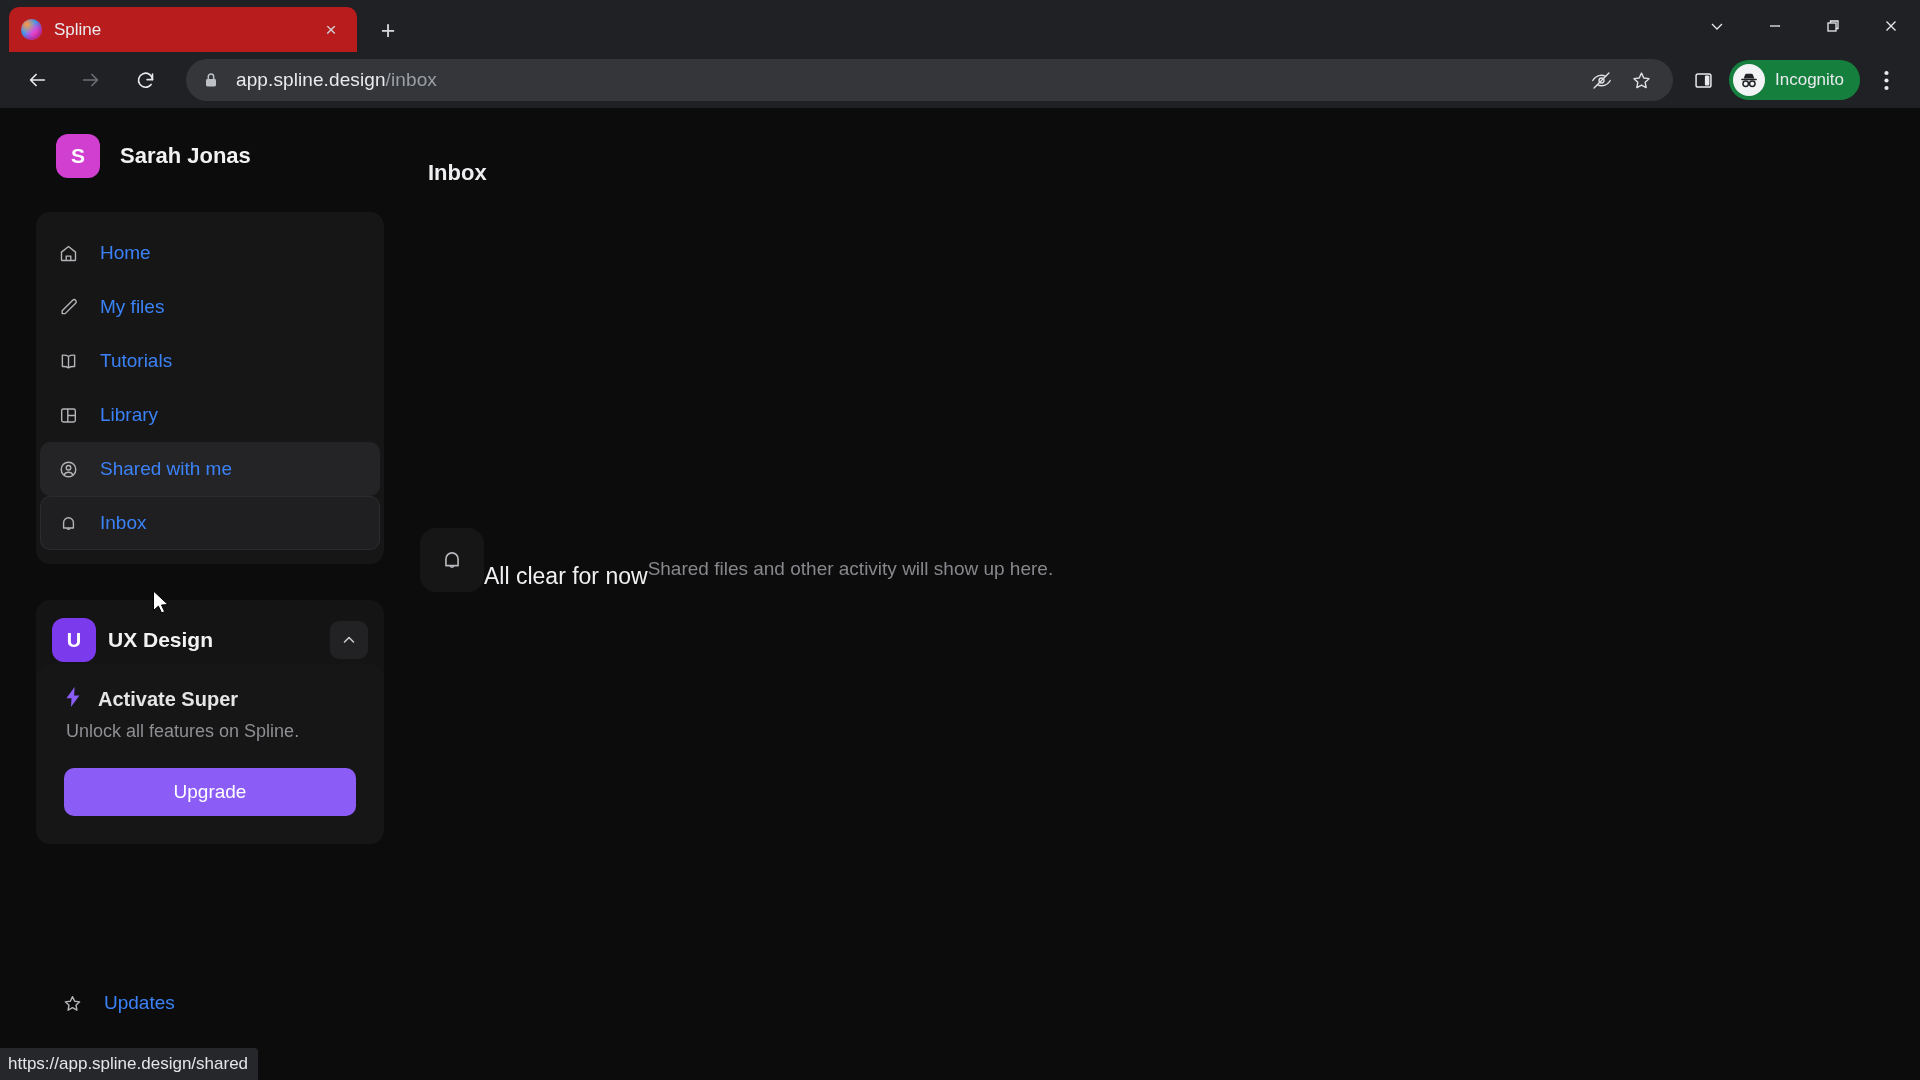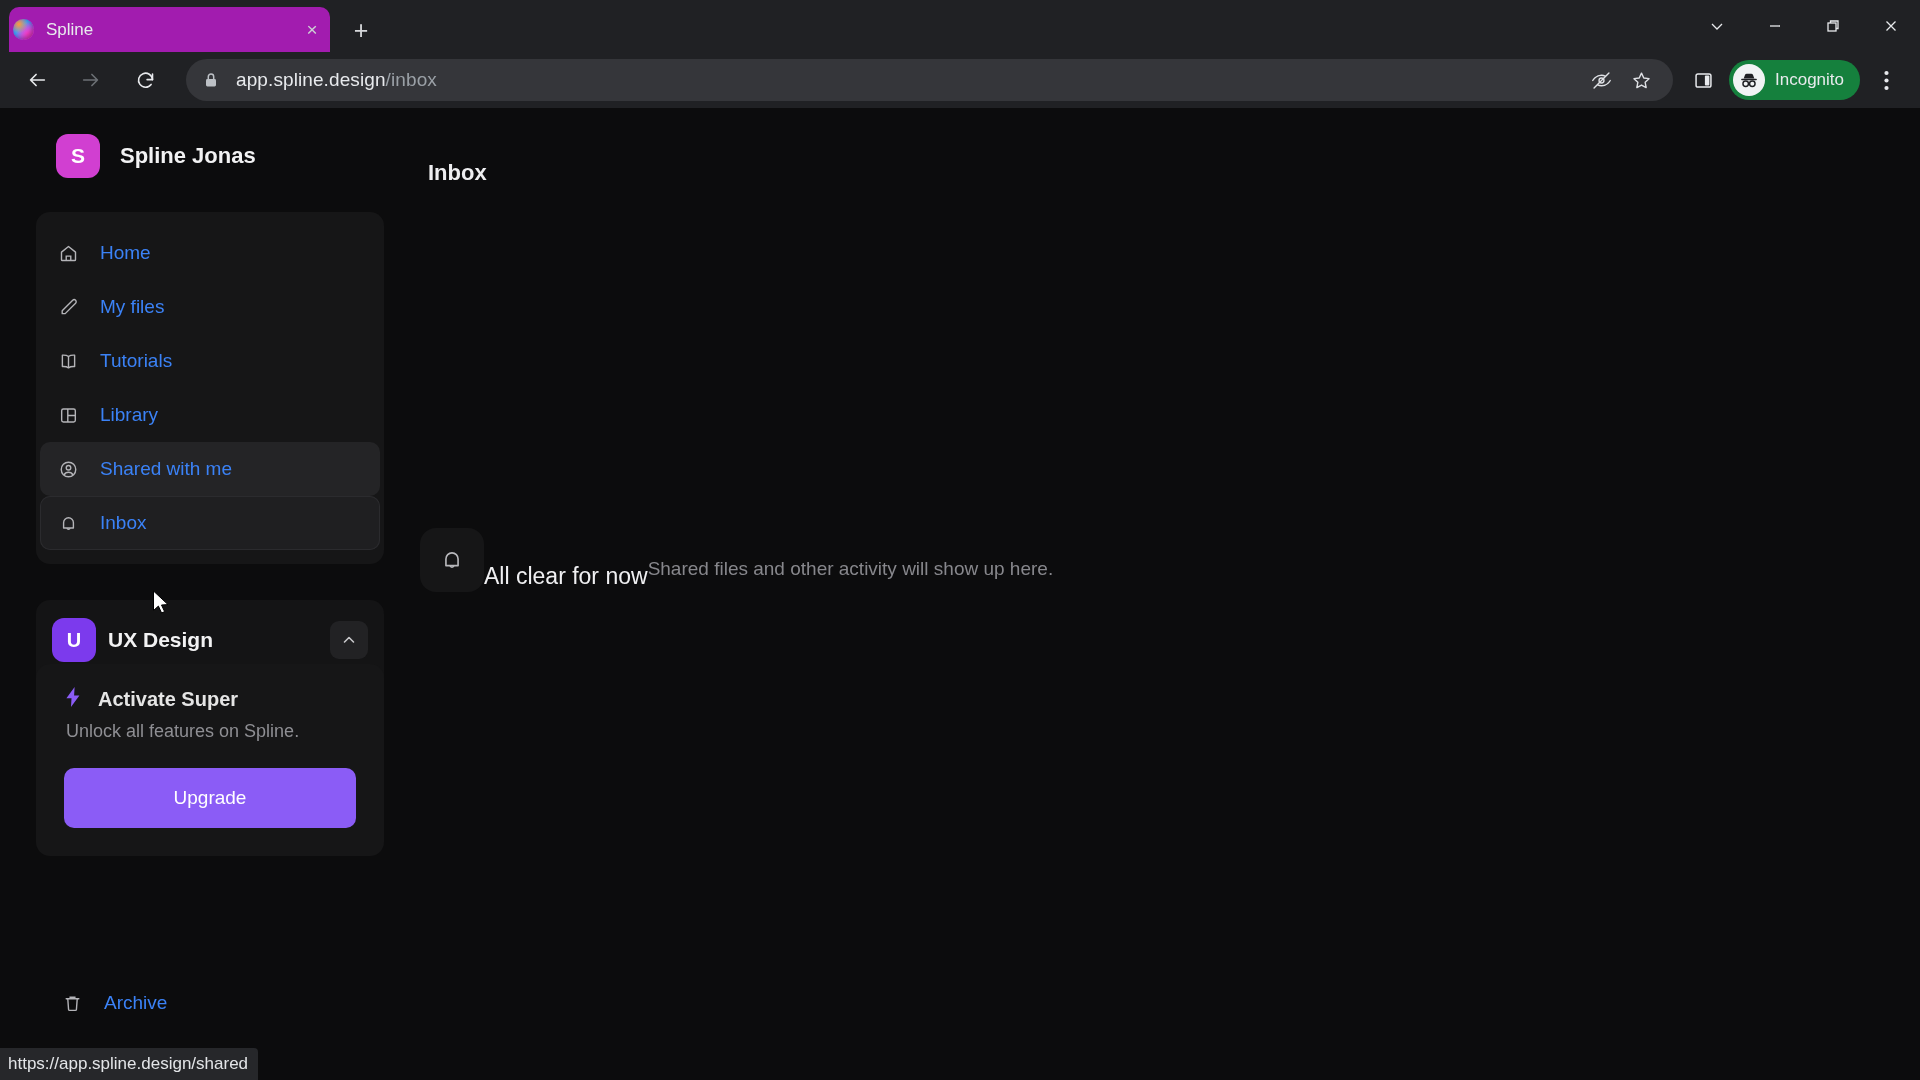--- a/index.html
+++ b/index.html
@@ -11,23 +11,23 @@
   }
 
   
   .browser-chrome { width: 1920px; background: #202124; }
 
   .tabstrip {
     height: 52px; display: flex; align-items: flex-end;
     background: #202124; position: relative;
   }
   .tab {
-    height: 45px; width: 321px; margin-left: 9px;
-    background: #a21caf; border-radius: 10px 10px 0 0;
-    display: flex; align-items: center; padding: 0 4px;
+    height: 45px; width: 348px; margin-left: 9px;
+    background: #b91c1c; border-radius: 10px 10px 0 0;
+    display: flex; align-items: center; padding: 0 12px;
     position: relative;
   }
   .tab-favicon {
     width: 21px; height: 21px; border-radius: 50%; flex: none;
     background:
       radial-gradient(circle at 28% 25%, #ff9a3c 0%, rgba(255,154,60,0) 42%),
       radial-gradient(circle at 72% 72%, #ff3ec8 0%, rgba(255,62,200,0) 55%),
       linear-gradient(135deg, #8b5cf6 0%, #3ea6ff 38%, #e040fb 78%, #ff4dd2 100%);
     box-shadow: inset -2px -2px 5px rgba(0,0,0,.35);
   }
@@ -147,21 +147,21 @@
 
   .super-card {
     position: absolute; left: 36px; right: 36px; top: 556px;
     background: #161617; border-radius: 14px; padding: 22px 28px 28px;
   }
   .super-head { display: flex; align-items: center; }
   .bolt { color: #8b5cf6; font-size: 22px; line-height: 1; }
   .super-title { margin-left: 16px; color: #e5e5e5; font-size: 20px; font-weight: 700; }
   .super-sub { margin-top: 9px; margin-left: 2px; color: #8e8e93; font-size: 18px; }
   .upgrade-btn {
-    margin-top: 26px; height: 60px; border-radius: 10px;
+    margin-top: 26px; height: 48px; border-radius: 10px;
     background: #8b5cf6; color: #fff; font-size: 19px;
     display: flex; align-items: center; justify-content: center;
     border: none; width: 100%; font-family: inherit;
   }
 
   .bottom-nav { position: absolute; left: 36px; right: 36px; top: 868px; }
   .bottom-nav .nav-item { height: 54px; padding-left: 22px; }
 
   
   .main { flex: 1; position: relative; }
@@ -301,21 +301,21 @@
     </div>
   </div>
 </div>
 
 <div class="app">
 
   <div class="sidebar">
 
     <div class="user-row">
       <div class="user-avatar">S</div>
-      <div class="user-name">Spline Jonas</div>
+      <div class="user-name">Sarah Jonas</div>
     </div>
 
     <div class="nav-card">
 
       <div class="nav-item">
         <span class="ico">
           <svg width="21" height="21" viewBox="0 0 24 24">
               <path d="M4 10.4L12 4l8 6.4V19a1 1 0 0 1-1 1H5a1 1 0 0 1-1-1z" fill="none" stroke="currentColor" stroke-width="1.6" stroke-linejoin="round"></path>
               <path d="M9.4 20v-5h5.2v5" fill="none" stroke="currentColor" stroke-width="1.6"></path>
             </svg>
@@ -396,29 +396,20 @@
         <span class="super-title">Activate Super</span>
       </div>
       <div class="super-sub">Unlock all features on Spline.</div>
       <button class="upgrade-btn">Upgrade</button>
     </div>
 
     <div class="bottom-nav">
       <div class="nav-item">
         <span class="ico">
           <svg width="21" height="21" viewBox="0 0 24 24">
-              <path d="M4.8 6.6h14.4M9.3 6.6V4.8h5.4v1.8" fill="none" stroke="currentColor" stroke-width="1.6" stroke-linecap="round"></path>
-              <path d="M6.6 6.6l.9 12.2a1.2 1.2 0 0 0 1.2 1.1h6.6a1.2 1.2 0 0 0 1.2-1.1l.9-12.2" fill="none" stroke="currentColor" stroke-width="1.6" stroke-linejoin="round"></path>
-            </svg>
-        </span>
-        <span class="lbl">Archive</span>
-      </div>
-      <div class="nav-item">
-        <span class="ico">
-          <svg width="21" height="21" viewBox="0 0 24 24">
               <path d="M12 4.2l2.5 5.2 5.7.7-4.2 3.9 1.1 5.6L12 16.8 6.9 19.6 8 14 3.8 10.1l5.7-.7z" fill="none" stroke="currentColor" stroke-width="1.6" stroke-linejoin="round"></path>
             </svg>
         </span>
         <span class="lbl">Updates</span>
       </div>
 
     </div>
   </div>
 
   <div class="main">

